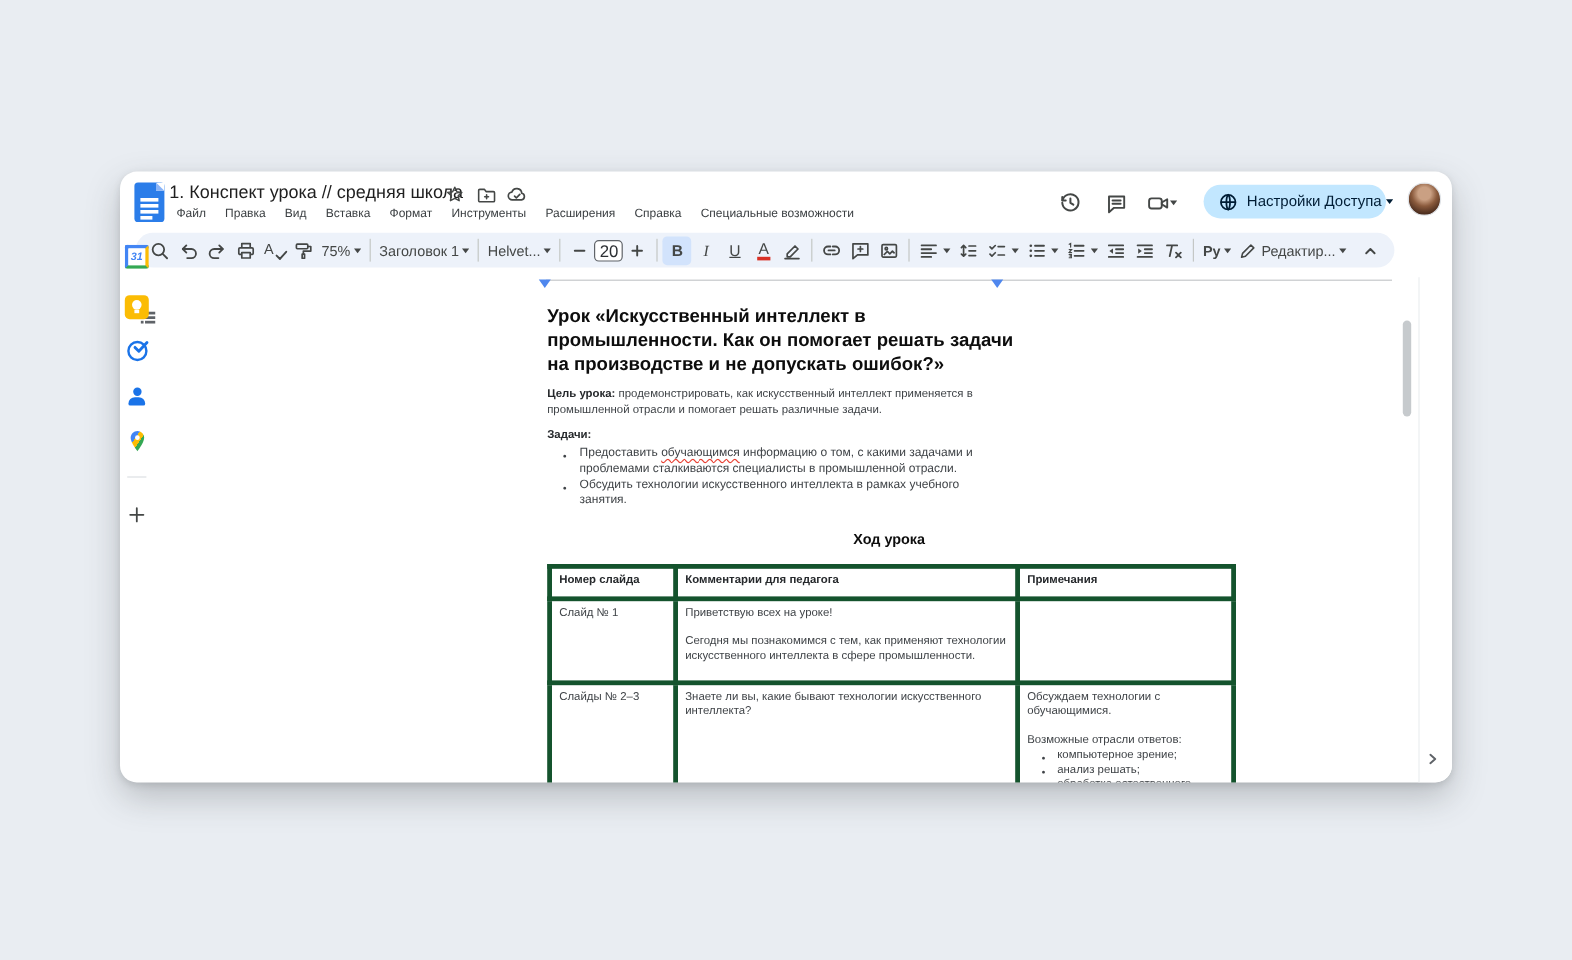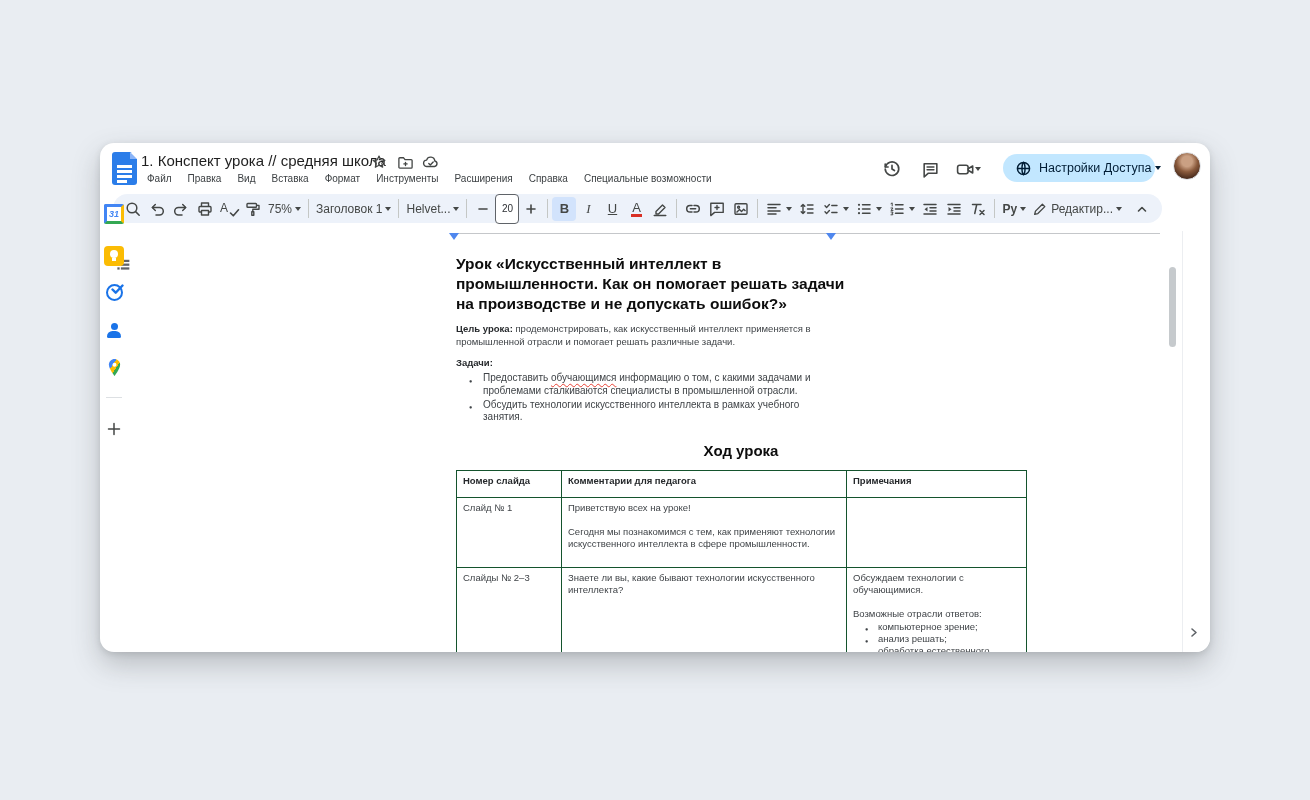--- a/index.html
+++ b/index.html
@@ -56,22 +56,22 @@
   .tsel { font-size:12px; color:#444746; white-space:nowrap; }
   .glyph { font-size:13px; color:#444746; }
   .glyph.b { font-weight:bold; }
   .glyph.i { font-style:italic; font-family:"Liberation Serif","DejaVu Serif",serif; }
   .glyph.u { text-decoration:underline; }
   .acolor { position:relative; font-size:13px; line-height:13px; padding-bottom:3px; }
   .acolor .bar { position:absolute; left:-1px; right:-1px; bottom:0; height:3px; background:#d93025; }
   .spellwrap { position:relative; width:18px; height:18px; }
   .spellwrap .a { position:absolute; left:0; top:1px; font-size:12px; }
   .spellwrap svg { position:absolute; right:-2px; bottom:0; }
-  .szbox { width:24px; height:30px; border:1.5px solid #5f6368; border-radius:4px;
-    font-size:10px; display:flex; align-items:center; justify-content:center; color:#2c2f33; background:#fff; }
+  .szbox { width:24px; height:18px; border:1.5px solid #5f6368; border-radius:4px;
+    font-size:14px; display:flex; align-items:center; justify-content:center; color:#2c2f33; background:#fff; }
   .collapse-btn { margin-left:auto; }
   svg.ti { display:block; }
   
   .side-panel { position:absolute; right:0; top:50px; bottom:0; width:28px; background:#fff; }
   .side-panel .divider-v { position:absolute; left:0; top:38px; bottom:0; width:1px; background:#eceef1; }
   .sp-icon { position:absolute; left:4px; width:20px; height:20px; display:flex;
     align-items:center; justify-content:center; cursor:pointer;font-style:italic; }
   .cal-icon { background:#fff; border-top:3px solid #4285f4; border-left:3px solid #4285f4;
     border-right:3px solid #fbbc04; border-bottom:3px solid #34a853; border-radius:2px;
     font-size:9px; font-weight:bold; color:#4285f4; }
@@ -98,24 +98,24 @@
   .doc-h1 div { white-space:nowrap; }
   .para { position:absolute; font-size:9.5px; line-height:13px; color:#3f4347; }
   .goal { left:356px; top:91px; width:378px; }
   .b9 { font-weight:bold; color:#26292c; }
   .tasks-label { left:356px; top:125px; }
   .task-list { position:absolute; left:369px; top:141px; width:362px; }
   .task-item { position:relative; padding-left:14px; font-size:10px; line-height:12.8px; color:#3f4347; margin-bottom:1px; }
   .task-item::before { content:"●"; position:absolute; left:0; top:2.5px; font-size:5.5px; color:#3f4347; }
   .misspell { text-decoration:underline wavy #e94235 1px; text-underline-offset:2px; }
   .flow-heading { position:absolute; left:356px; top:211px; width:570px; text-align:center;
-    font-weight:bold; font-size:15px; color:#0d0d0d; }
+    font-weight:bold; font-size:12px; color:#0d0d0d; }
   .doc-table { position:absolute; left:356px; top:239px; width:570px; border-collapse:collapse;
     table-layout:fixed; font-size:9.5px; color:#3f4347; }
-  .doc-table td { border:1px solid #14532d; vertical-align:top; padding:4px 6px; line-height:12px; }
+  .doc-table td { border:4px solid #14532d; vertical-align:top; padding:4px 6px; line-height:12px; }
   .doc-table .hd { font-weight:bold; color:#26292c; }
   .cell-gap { margin-top:12px; }
   .note-bullets { margin-top:1px; }
   .note-bullet { position:relative; padding-left:13px; margin-left:12px; line-height:12px; }
   .note-bullet::before { content:"●"; position:absolute; left:0; top:2px; font-size:5.5px; }
   .sp-chevron { position:absolute; left:1082px; top:478px; width:22px; height:22px; display:flex;
     align-items:center; justify-content:center; cursor:pointer; color:#5f6368; }
 </style>
 </head>
 <body>

